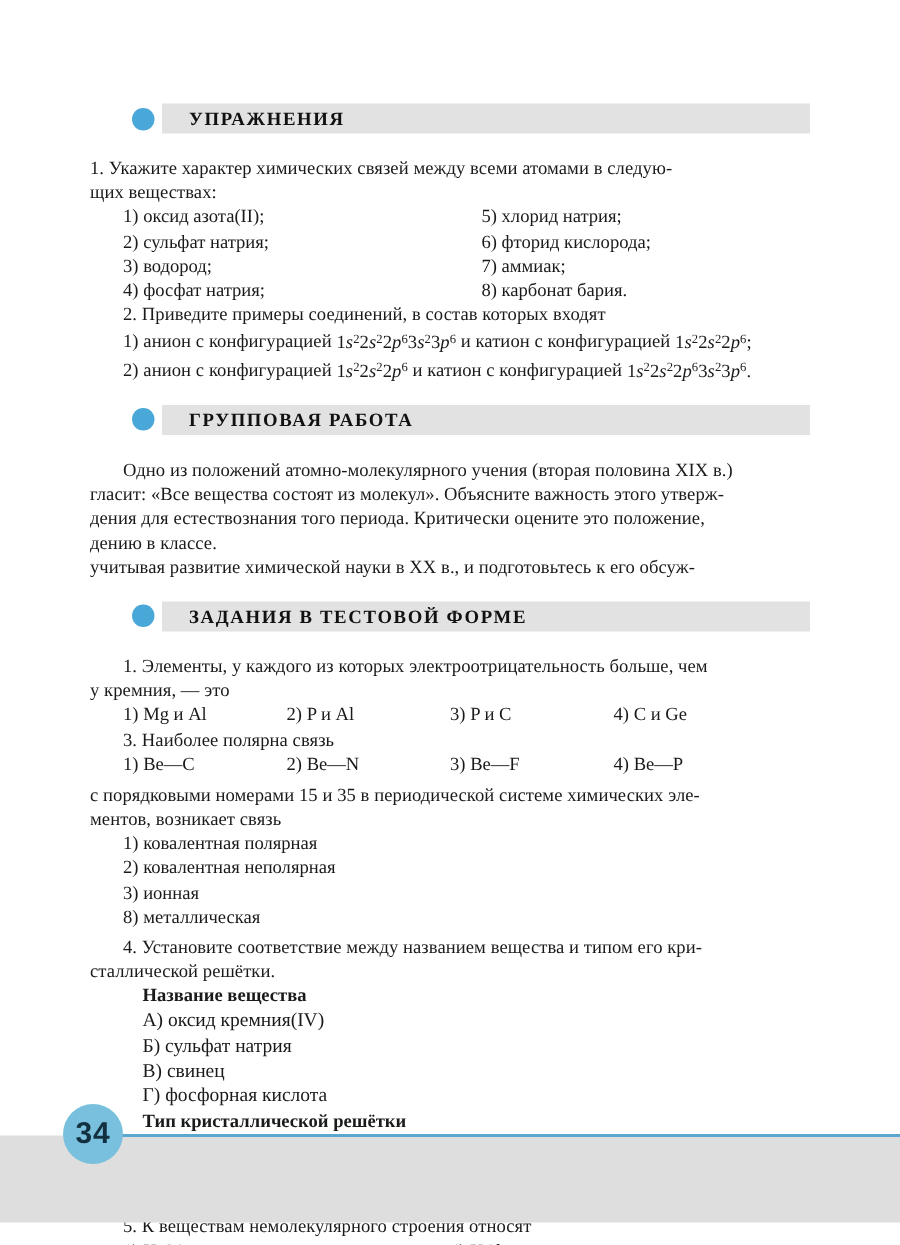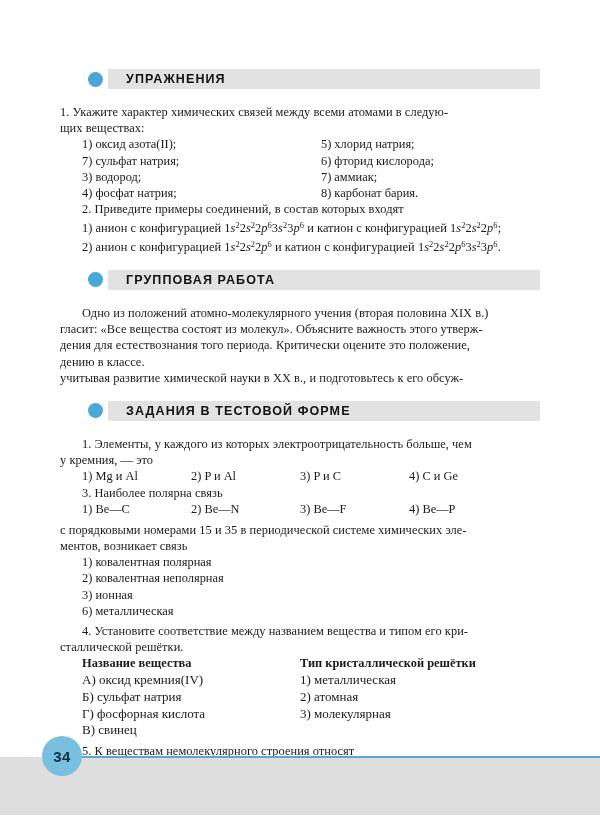--- a/index.html
+++ b/index.html
@@ -41,21 +41,21 @@
     position: absolute;
     left: 42px;
     top: 736px;
     width: 40px;
     height: 40px;
     border-radius: 50%;
     background: #79c0de;
     color: #12303f;
     font-family: "Liberation Sans", sans-serif;
     font-weight: bold;
-    font-size: 15px;
+    font-size: 20px;
     display: flex;
     align-items: center;
     justify-content: center;
     letter-spacing: 0.5px;
   }
   .content {
     position: absolute;
     left: 0;
     top: 0;
     width: 600px;
@@ -80,21 +80,21 @@
   .section-bar {
     position: absolute;
     left: 108px;
     width: 432px;
     height: 20px;
     background: #e2e2e2;
   }
   .section-title {
     position: absolute;
     left: 126px;
-    font-family: Liberation Sans, sans-serif;
+    font-family: Liberation Serif, serif;
     font-weight: bold;
     font-size: 12.5px;
     letter-spacing: 1.1px;
     color: #111111;
     line-height: 20px;
   }
 
   
   .tcol {
     margin-left: 60px;
@@ -127,21 +127,22 @@
   .answers4 {
     display: flex;
     margin-left: 22px;
     font-size: 12.4px;
     line-height: 16.6px;
   }
   .answers4 .a { width: 109px; white-space: nowrap; }
 
   .match {
     display: flex;
-    margin-left: 22px;
+    margin-left: 35px;
+    flex-direction: column;
   }
   .match .mcol { width: 218px; }
   .match .hdr {
     font-weight: bold;
     font-size: 12.4px;
     line-height: 17px;
   }
   .match .mline {
     font-size: 13px;
     line-height: 16.6px;
@@ -181,21 +182,21 @@
 
     <div class="sp14"></div>
 
     <div class="tcol">
       <p class="t">1. Укажите характер химических связей между всеми атомами в следую-</p>
       <p class="t">щих веществах:</p>
 
       <div class="two-col">
         <div class="cl">
           <div class="line">1) оксид азота(II);</div>
-          <div class="line">7) сульфат натрия;</div>
+          <div class="line">2) сульфат натрия;</div>
           <div class="line">3) водород;</div>
           <div class="line">4) фосфат натрия;</div>
         </div>
         <div class="cr">
           <div class="line">5) хлорид натрия;</div>
           <div class="line">6) фторид кислорода;</div>
           <div class="line">7) аммиак;</div>
           <div class="line">8) карбонат бария.</div>
         </div>
       </div>
@@ -265,35 +266,35 @@
       </div>
 
       <div class="sp4"></div>
 
       <p class="t">с порядковыми номерами 15 и 35 в периодической системе химических эле-</p>
       <p class="t">ментов, возникает связь</p>
       <div class="indent-list">
         <div class="line">1) ковалентная полярная</div>
         <div class="line">2) ковалентная неполярная</div>
         <div class="line">3) ионная</div>
-        <div class="line">6) металлическая</div>
+        <div class="line">8) металлическая</div>
       </div>
 
       <div class="sp4"></div>
 
       <p class="t" style="text-indent:22px;">4. Установите соответствие между названием вещества и типом его кри-</p>
       <p class="t">сталлической решётки.</p>
 
       <div class="match">
         <div class="mcol">
           <div class="hdr">Название вещества</div>
           <div class="mline">А) оксид кремния(IV)</div>
           <div class="mline">Б) сульфат натрия</div>
+          <div class="mline">В) свинец</div>
           <div class="mline">Г) фосфорная кислота</div>
-          <div class="mline">В) свинец</div>
         </div>
         <div class="mcol">
           <div class="hdr">Тип кристаллической решётки</div>
           <div class="mline">1) металлическая</div>
           <div class="mline">2) атомная</div>
           <div class="mline">3) молекулярная</div>
         </div>
       </div>
 
       <div class="sp4"></div>

